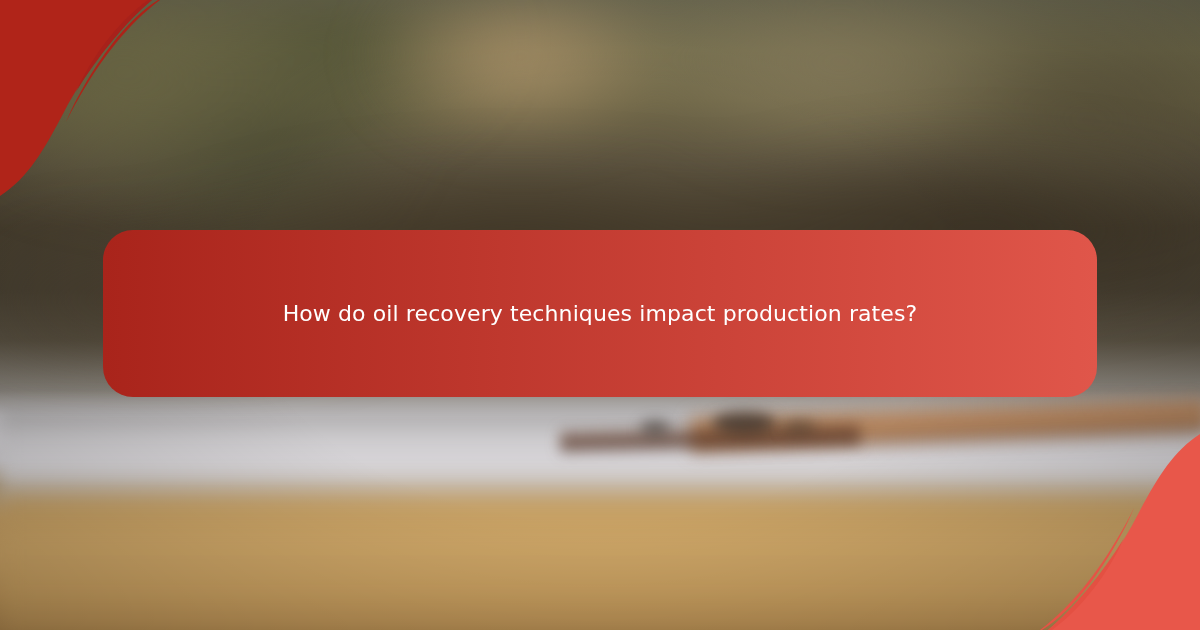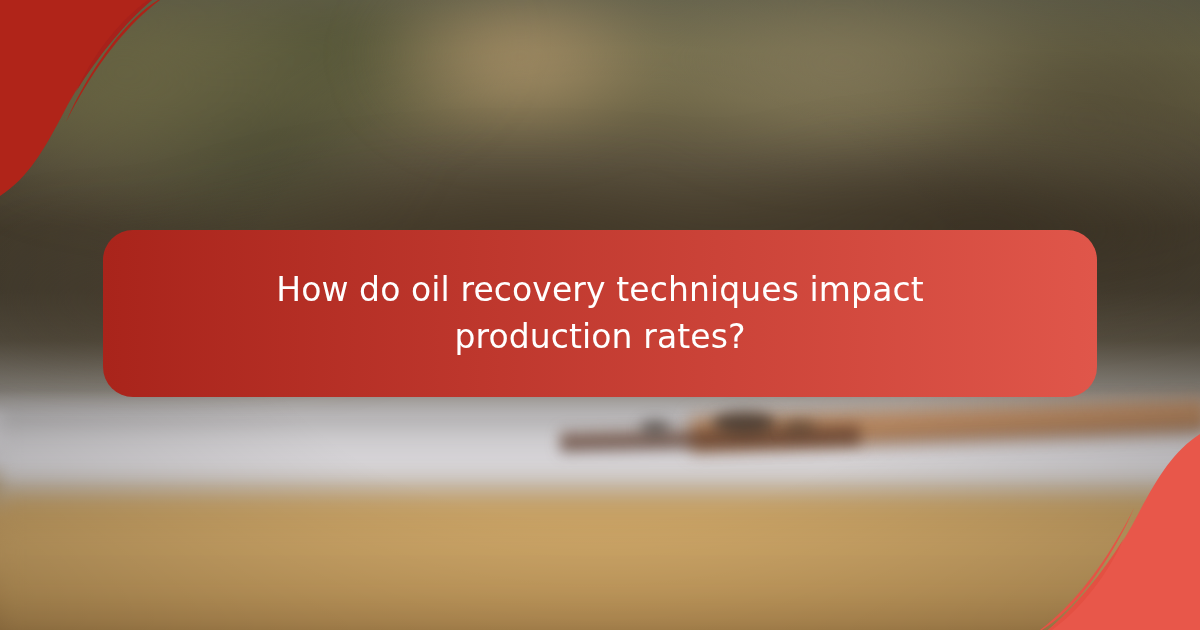--- a/index.html
+++ b/index.html
@@ -172,21 +172,21 @@
     display: flex;
     align-items: center;
     justify-content: center;
     box-sizing: border-box;
     padding: 0 60px;
   }
 
   #banner-text {
     margin: 9px;
     color: #ffffff;
-    font-size: 33px;
+    font-size: 22px;
     line-height: 1.42;
     font-weight: 400;
     text-align: center;
     letter-spacing: 0.1px;
     max-width: 700px;
   }
 </style>
 </head>
 <body>
 

